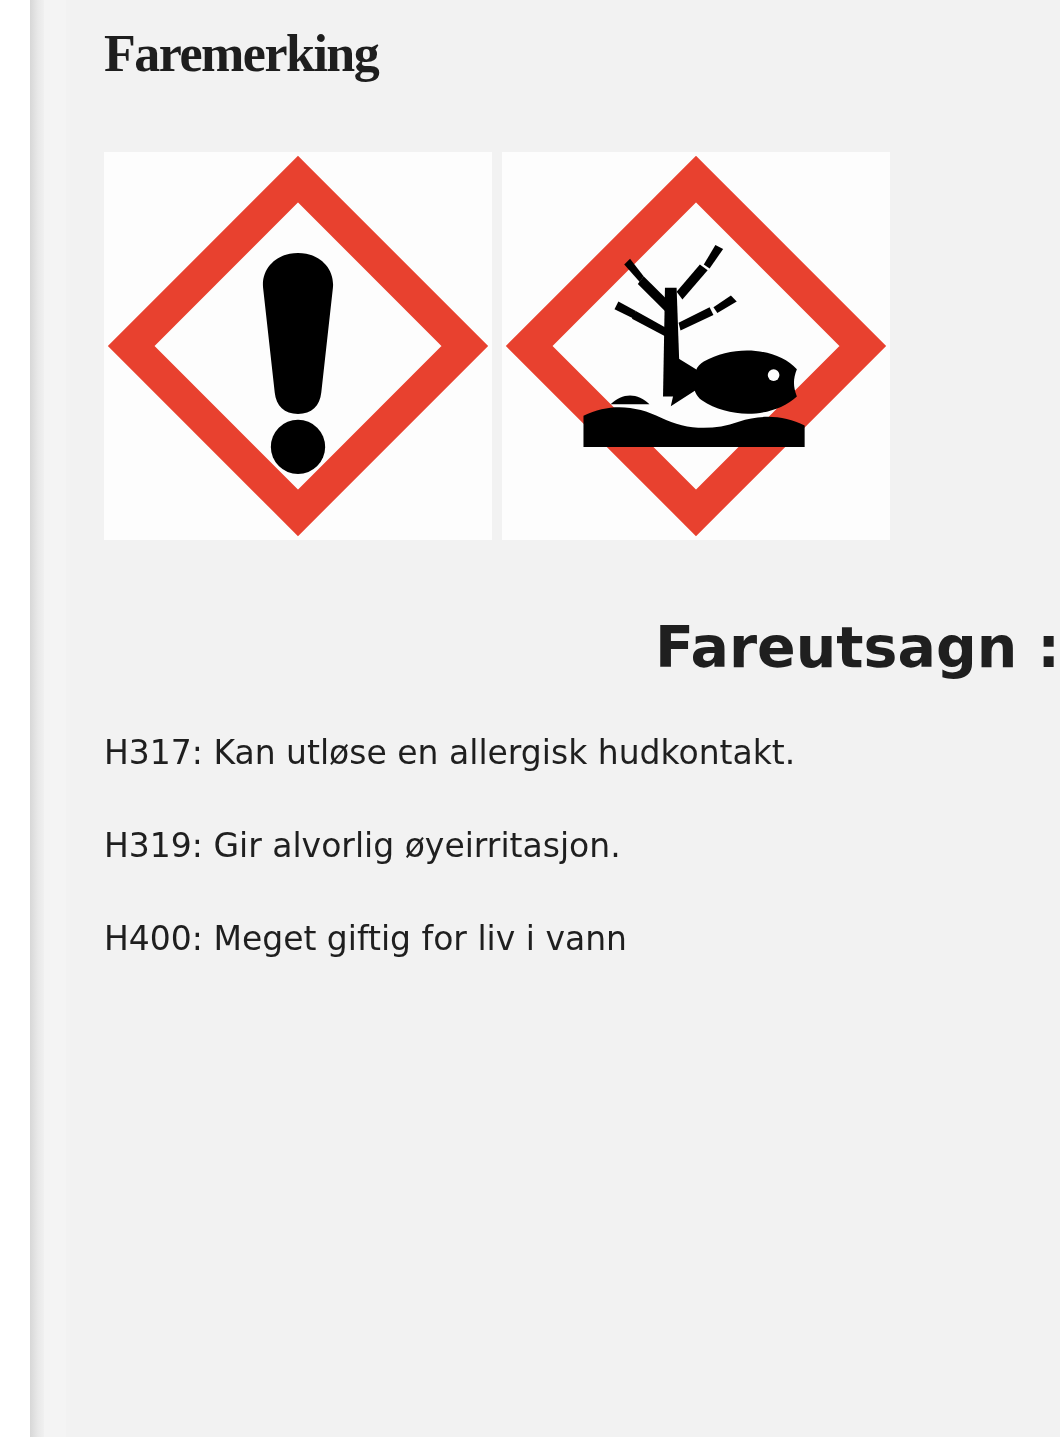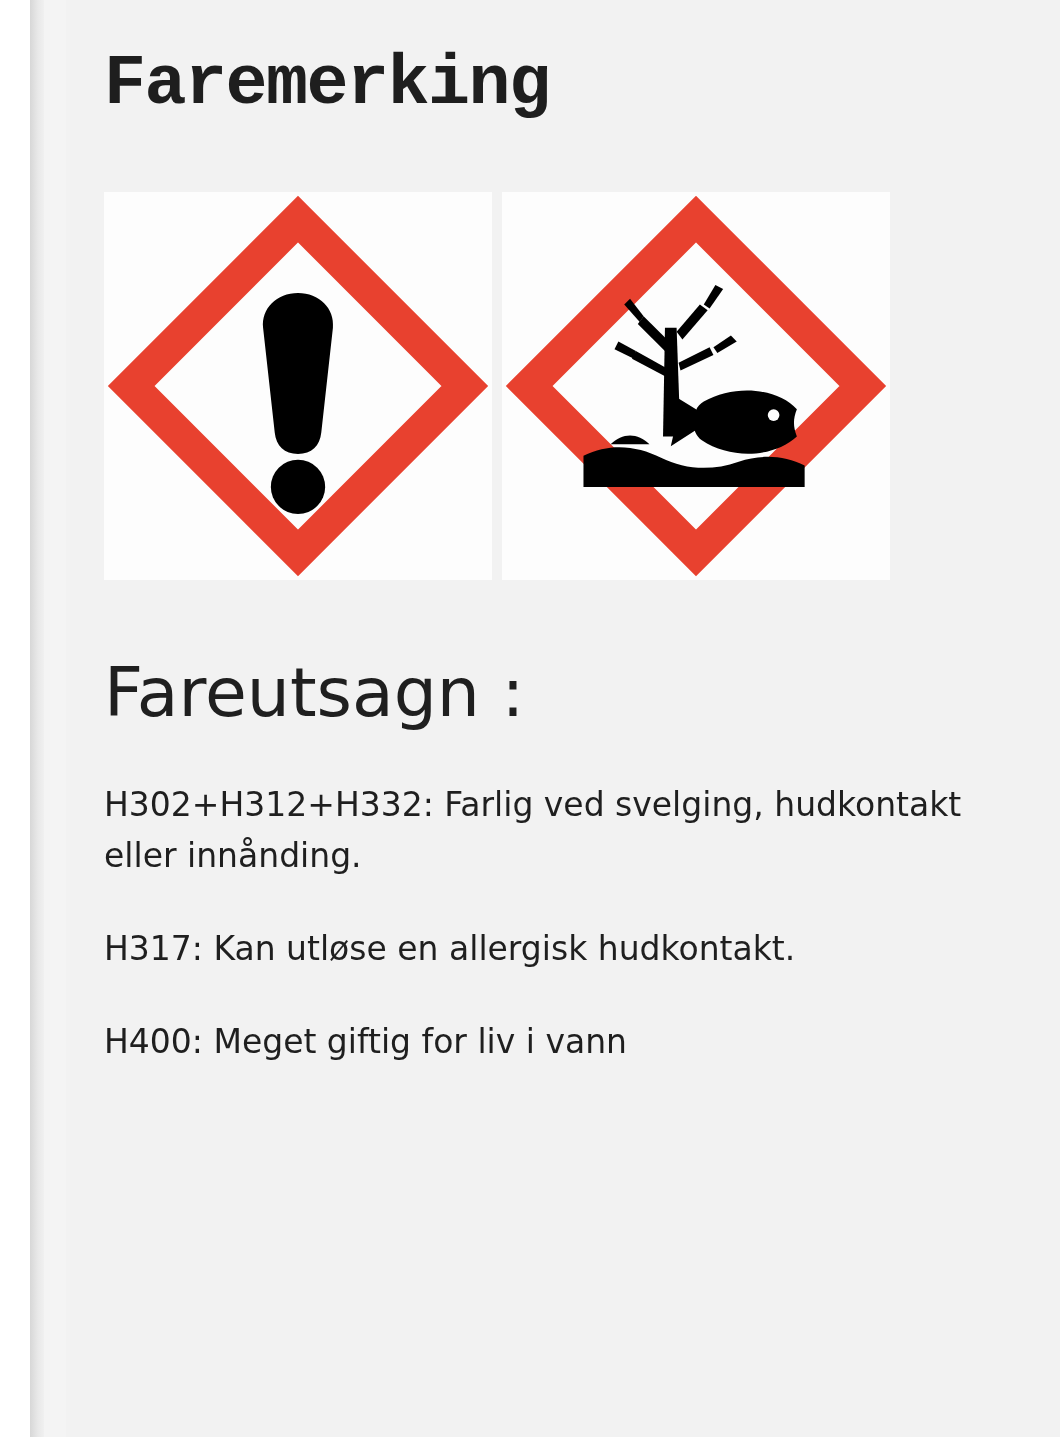--- a/index.html
+++ b/index.html
@@ -46,24 +46,24 @@
     position: absolute;
     left: 66px;
     top: 0;
     width: 994px;
     height: 100%;
     background: #f2f2f2;
   }
 
   .title {
     margin: 0;
-    padding: 50px 0 0 38px;
-    font-family: Liberation Mono, monospace;
+    padding: 28px 0 0 38px;
+    font-family: Liberation Serif, serif;
     font-weight: 700;
-    font-size: 70px;
+    font-size: 52px;
     line-height: 1.0;
     letter-spacing: -1.5px;
     color: #1e1e1e;
   }
 
   .pictograms {
     margin: 72px 0 0 38px;
     display: flex;
     gap: 10px;
   }
@@ -76,24 +76,25 @@
   }
   .pictogram svg {
     display: block;
     width: 100%;
     height: 100%;
   }
 
   .subtitle {
     margin: 76px 0 0 38px;
     font-family: "DejaVu Sans", sans-serif;
-    font-weight: 400;
-    font-size: 68px;
+    font-weight: 700;
+    font-size: 57px;
     line-height: 1.1;
     color: #1f1f1f;
+    text-align: right;
   }
 
   .statements {
     margin: 48px 0 0 38px;
     width: 900px;
   }
   .statement {
     font-family: "DejaVu Sans", sans-serif;
     font-weight: 400;
     font-size: 33px;
@@ -155,19 +156,19 @@
             <path d="M56 130 c6 -6 14 -6 20 0 z"></path>
           </g>
         </svg>
       </div>
 
     </div>
 
     <div class="subtitle">Fareutsagn :</div>
 
     <div class="statements">
-      <p class="statement">H302+H312+H332: Farlig ved svelging, hudkontakt eller innånding.</p>
       <p class="statement">H317: Kan utløse en allergisk hudkontakt.</p>
+      <p class="statement">H319: Gir alvorlig øyeirritasjon.</p>
       <p class="statement">H400: Meget giftig for liv i vann</p>
     </div>
 
   </div>
 </div>
 
 </body></html>

